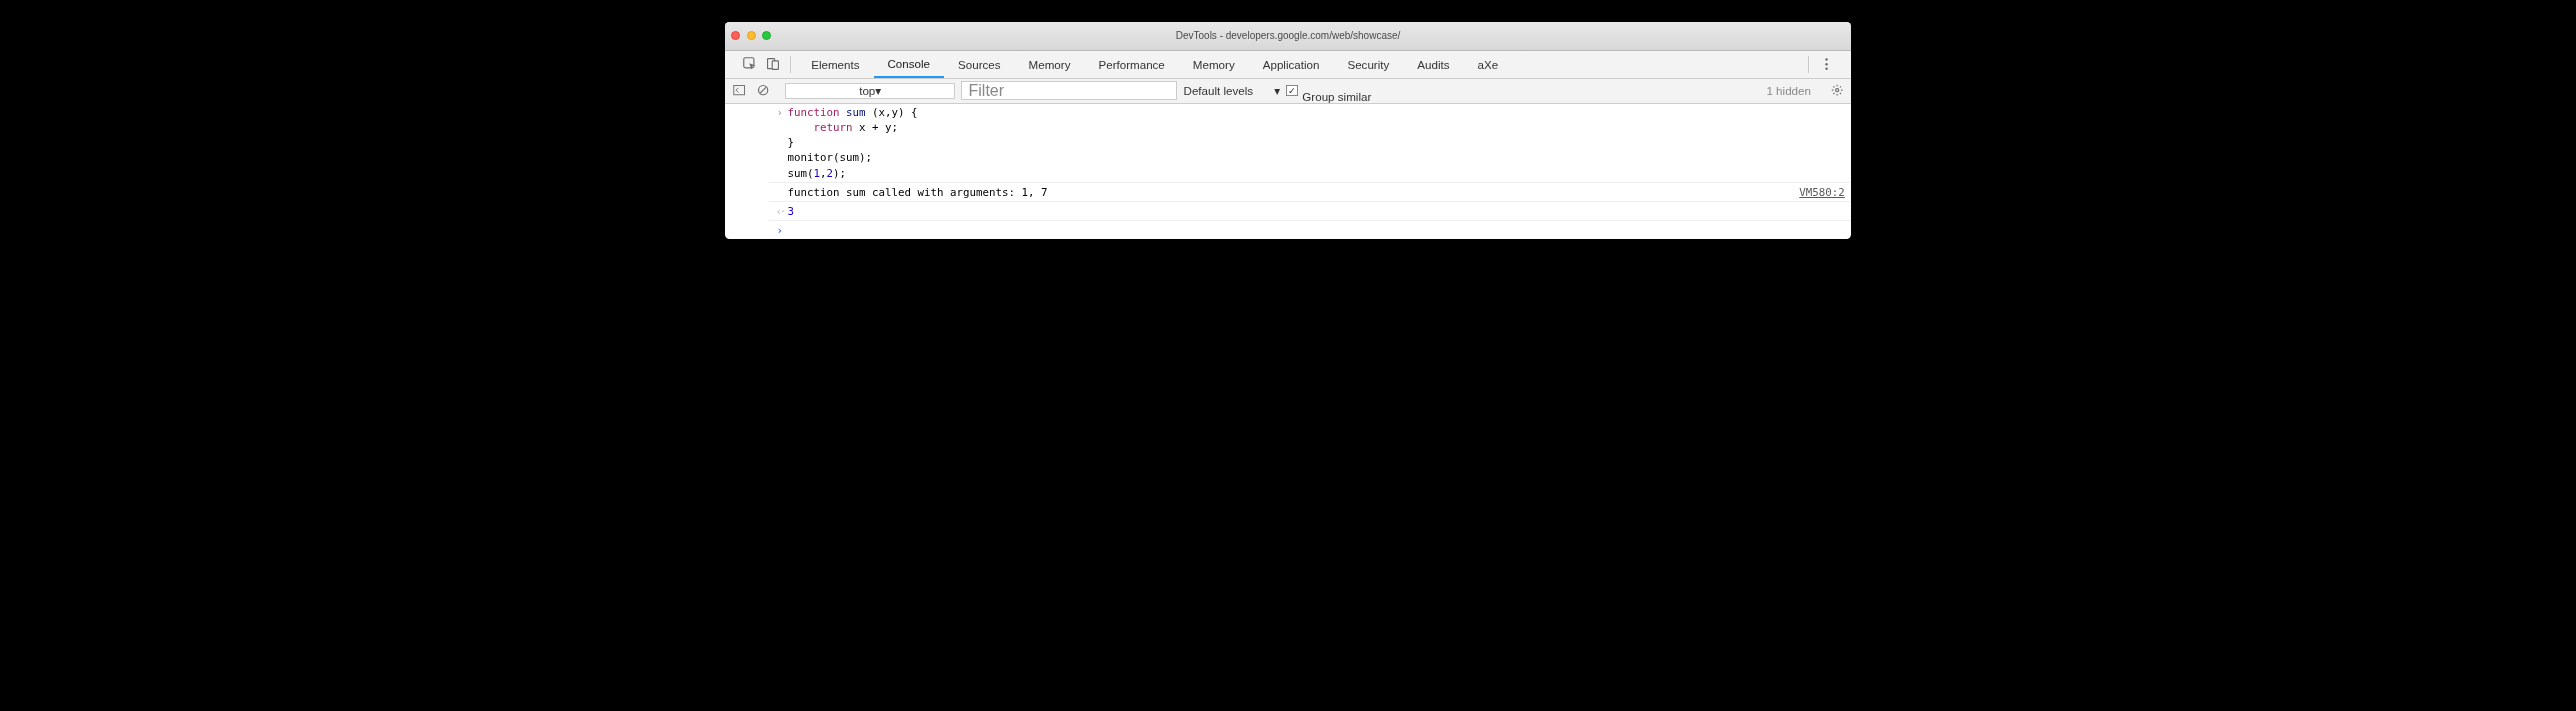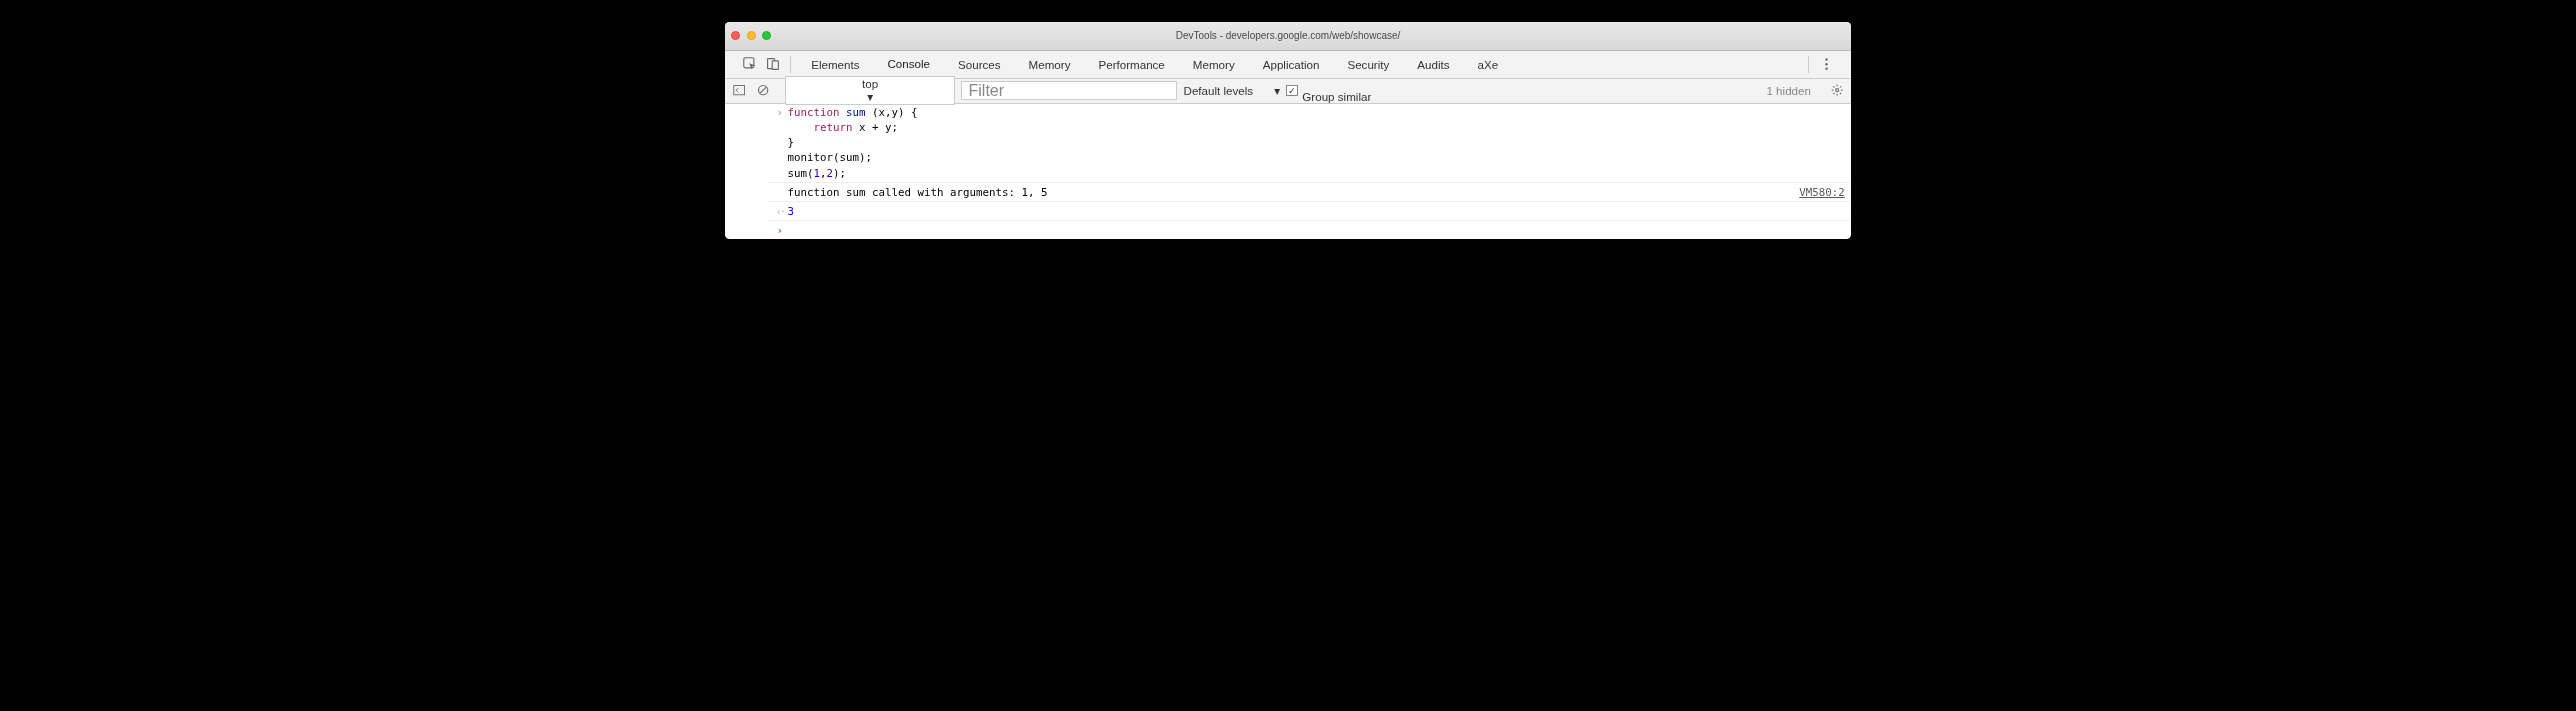--- a/index.html
+++ b/index.html
@@ -53,23 +53,23 @@
   .toolbar {
     display:flex; align-items:center; height:25px;
     background:#f3f3f3; border-bottom:0.8px solid #ccc;
     padding:0 4.6px; gap:6.2px; font-size:11.6px; color:#5a5a5a;
   }
   .toolbar .tb-btn {
     width:18.5px; height:18.5px; display:flex; align-items:center; justify-content:center;
     color:#6b6b6b; cursor:pointer;
   }
   .context-select {
-    display:flex; align-items:center; justify-content:space-between;
-    width:170px; height:29px; padding:0 6.2px;
-    border:0.8px solid #ccc; background:#fff; color:#333; cursor:pointer;flex-direction:column;
+    display:flex; align-items:center; justify-content:center;
+    width:170px; height:16px; padding:0 6.2px;
+    border:0.8px solid #ccc; background:#fff; color:#333; cursor:pointer;
   }
   .filter-input {
     width:216px; height:18.5px; padding:0 6.2px;
     border:0.8px solid #ccc; background:#fff; color:#333;
     font-size:16px;
   }
   .filter-input::placeholder{color:#888;}
   .levels { display:flex; align-items:center; gap:21px; cursor:pointer; color:#333;}
   .checkbox {
     width:11.6px; height:11.6px; border:0.8px solid #888; background:#fff;
@@ -191,21 +191,21 @@
       <div class="gutter in"></div>
       <div class="content"><span class="kw">function</span><span class="ident"> sum </span><span class="plain">(x,y) {</span>
 <span class="plain">    </span><span class="kw">return</span><span class="plain"> x + y;</span>
 <span class="plain">}</span>
 <span class="plain">monitor(sum);</span>
 <span class="plain">sum(</span><span class="num">1</span><span class="plain">,</span><span class="num">2</span><span class="plain">);</span></div>
     </div>
 
     <div class="row">
       <div class="gutter"></div>
-      <div class="content plain">function sum called with arguments: 1, 5</div>
+      <div class="content plain">function sum called with arguments: 1, 7</div>
       <a class="source-link">VM580:2</a>
     </div>
 
     <div class="row">
       <div class="gutter out"></div>
       <div class="content return-val">3</div>
     </div>
 
     <div class="row noborder">
       <div class="gutter prompt"></div>

